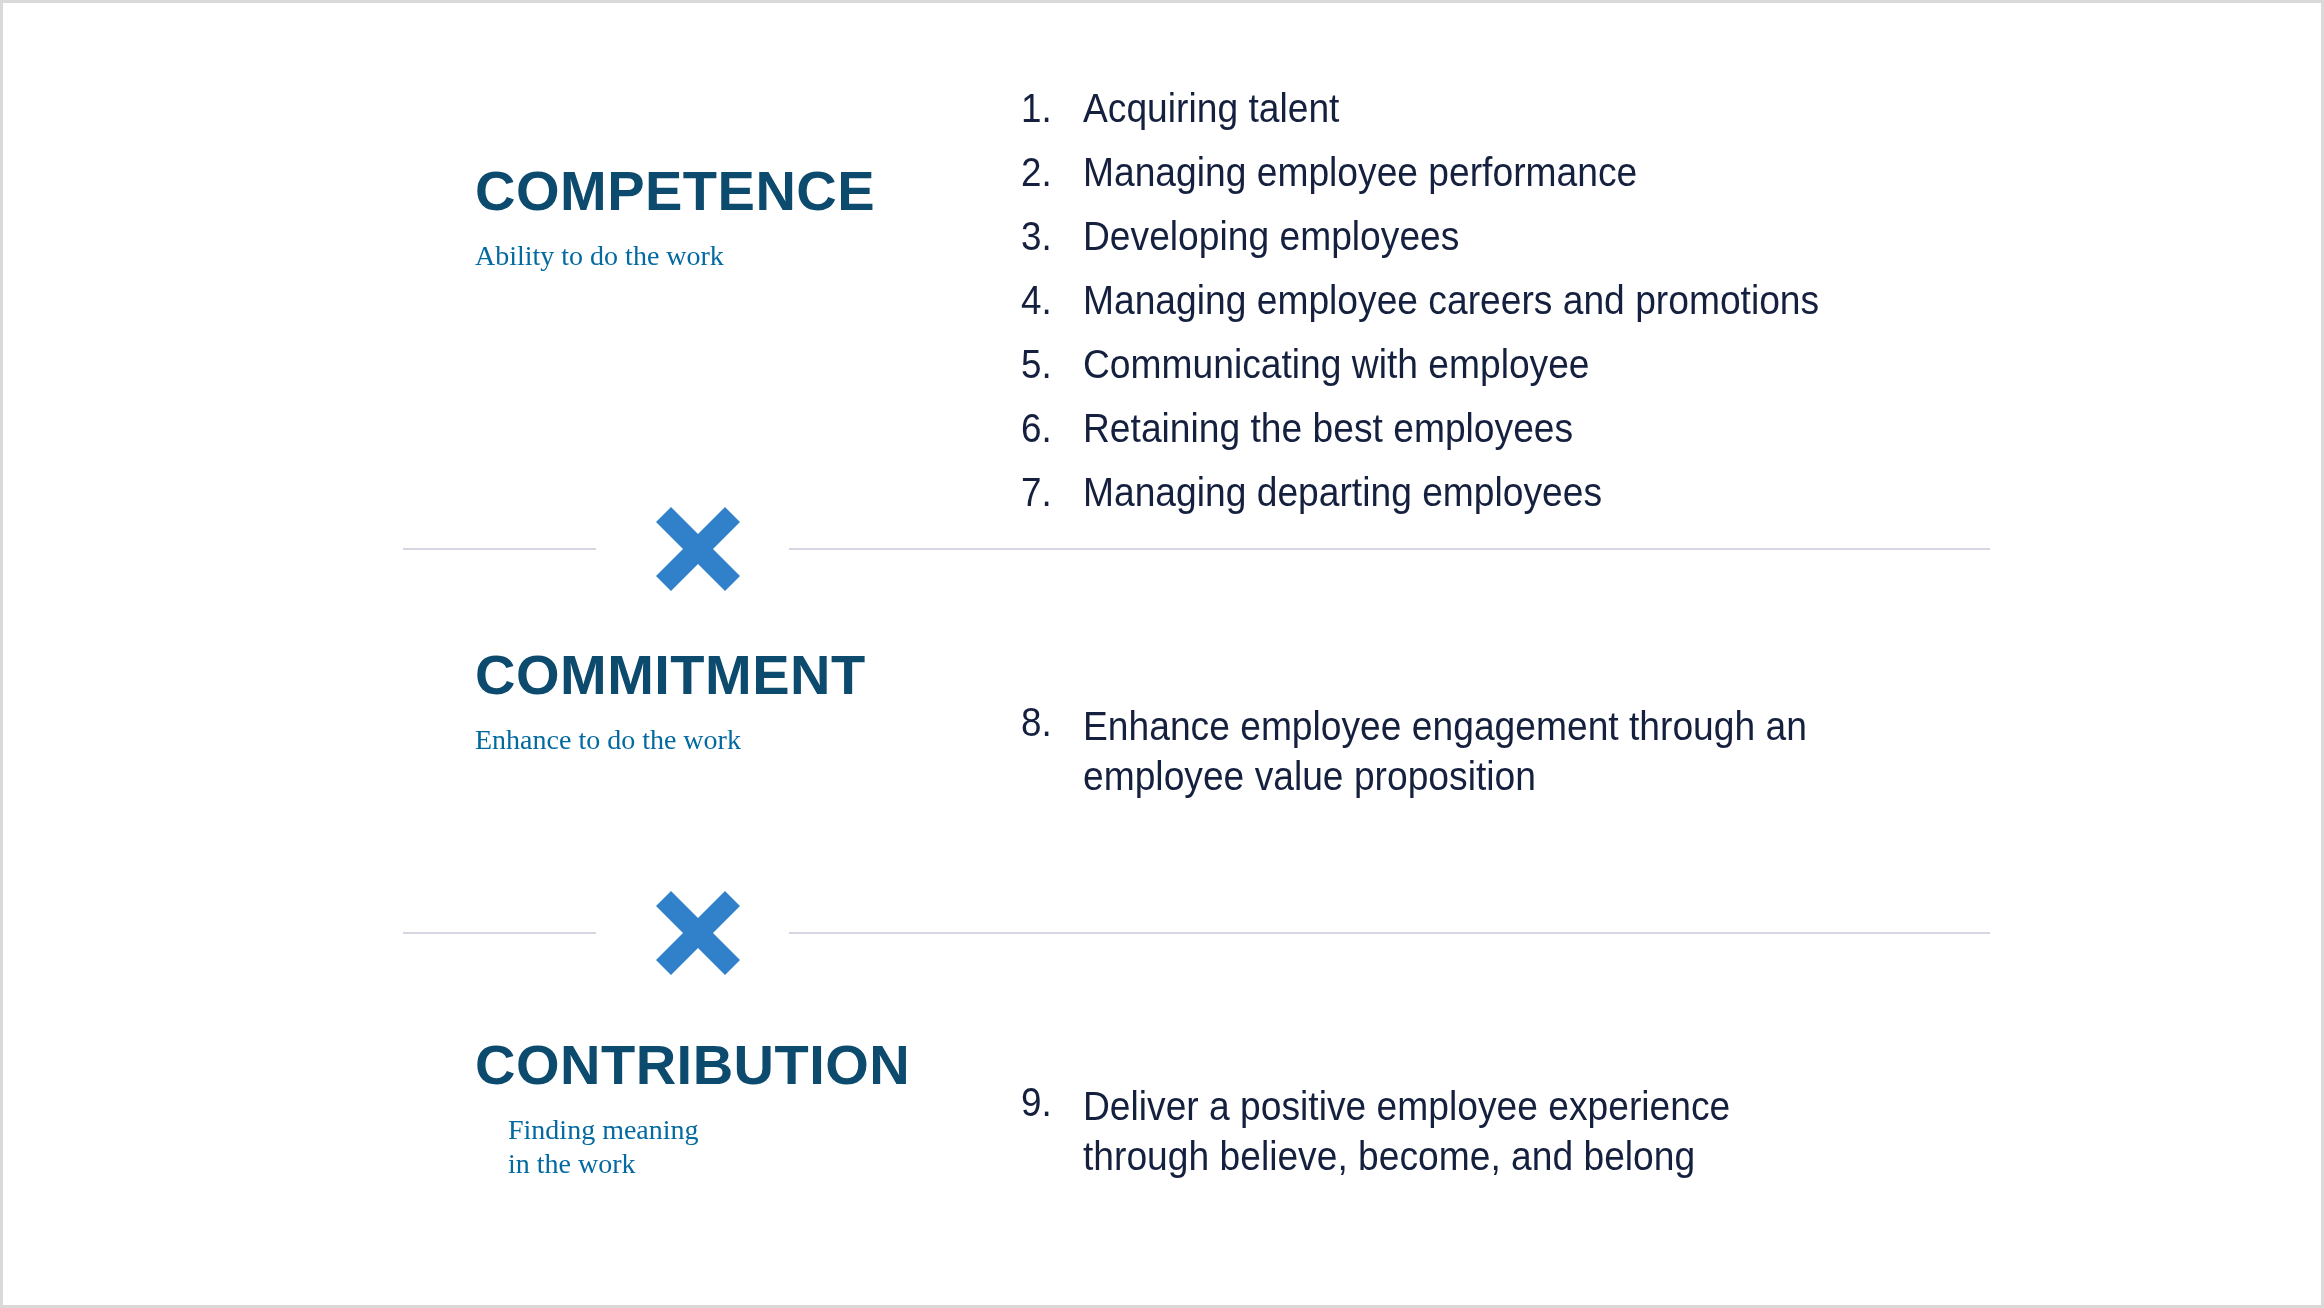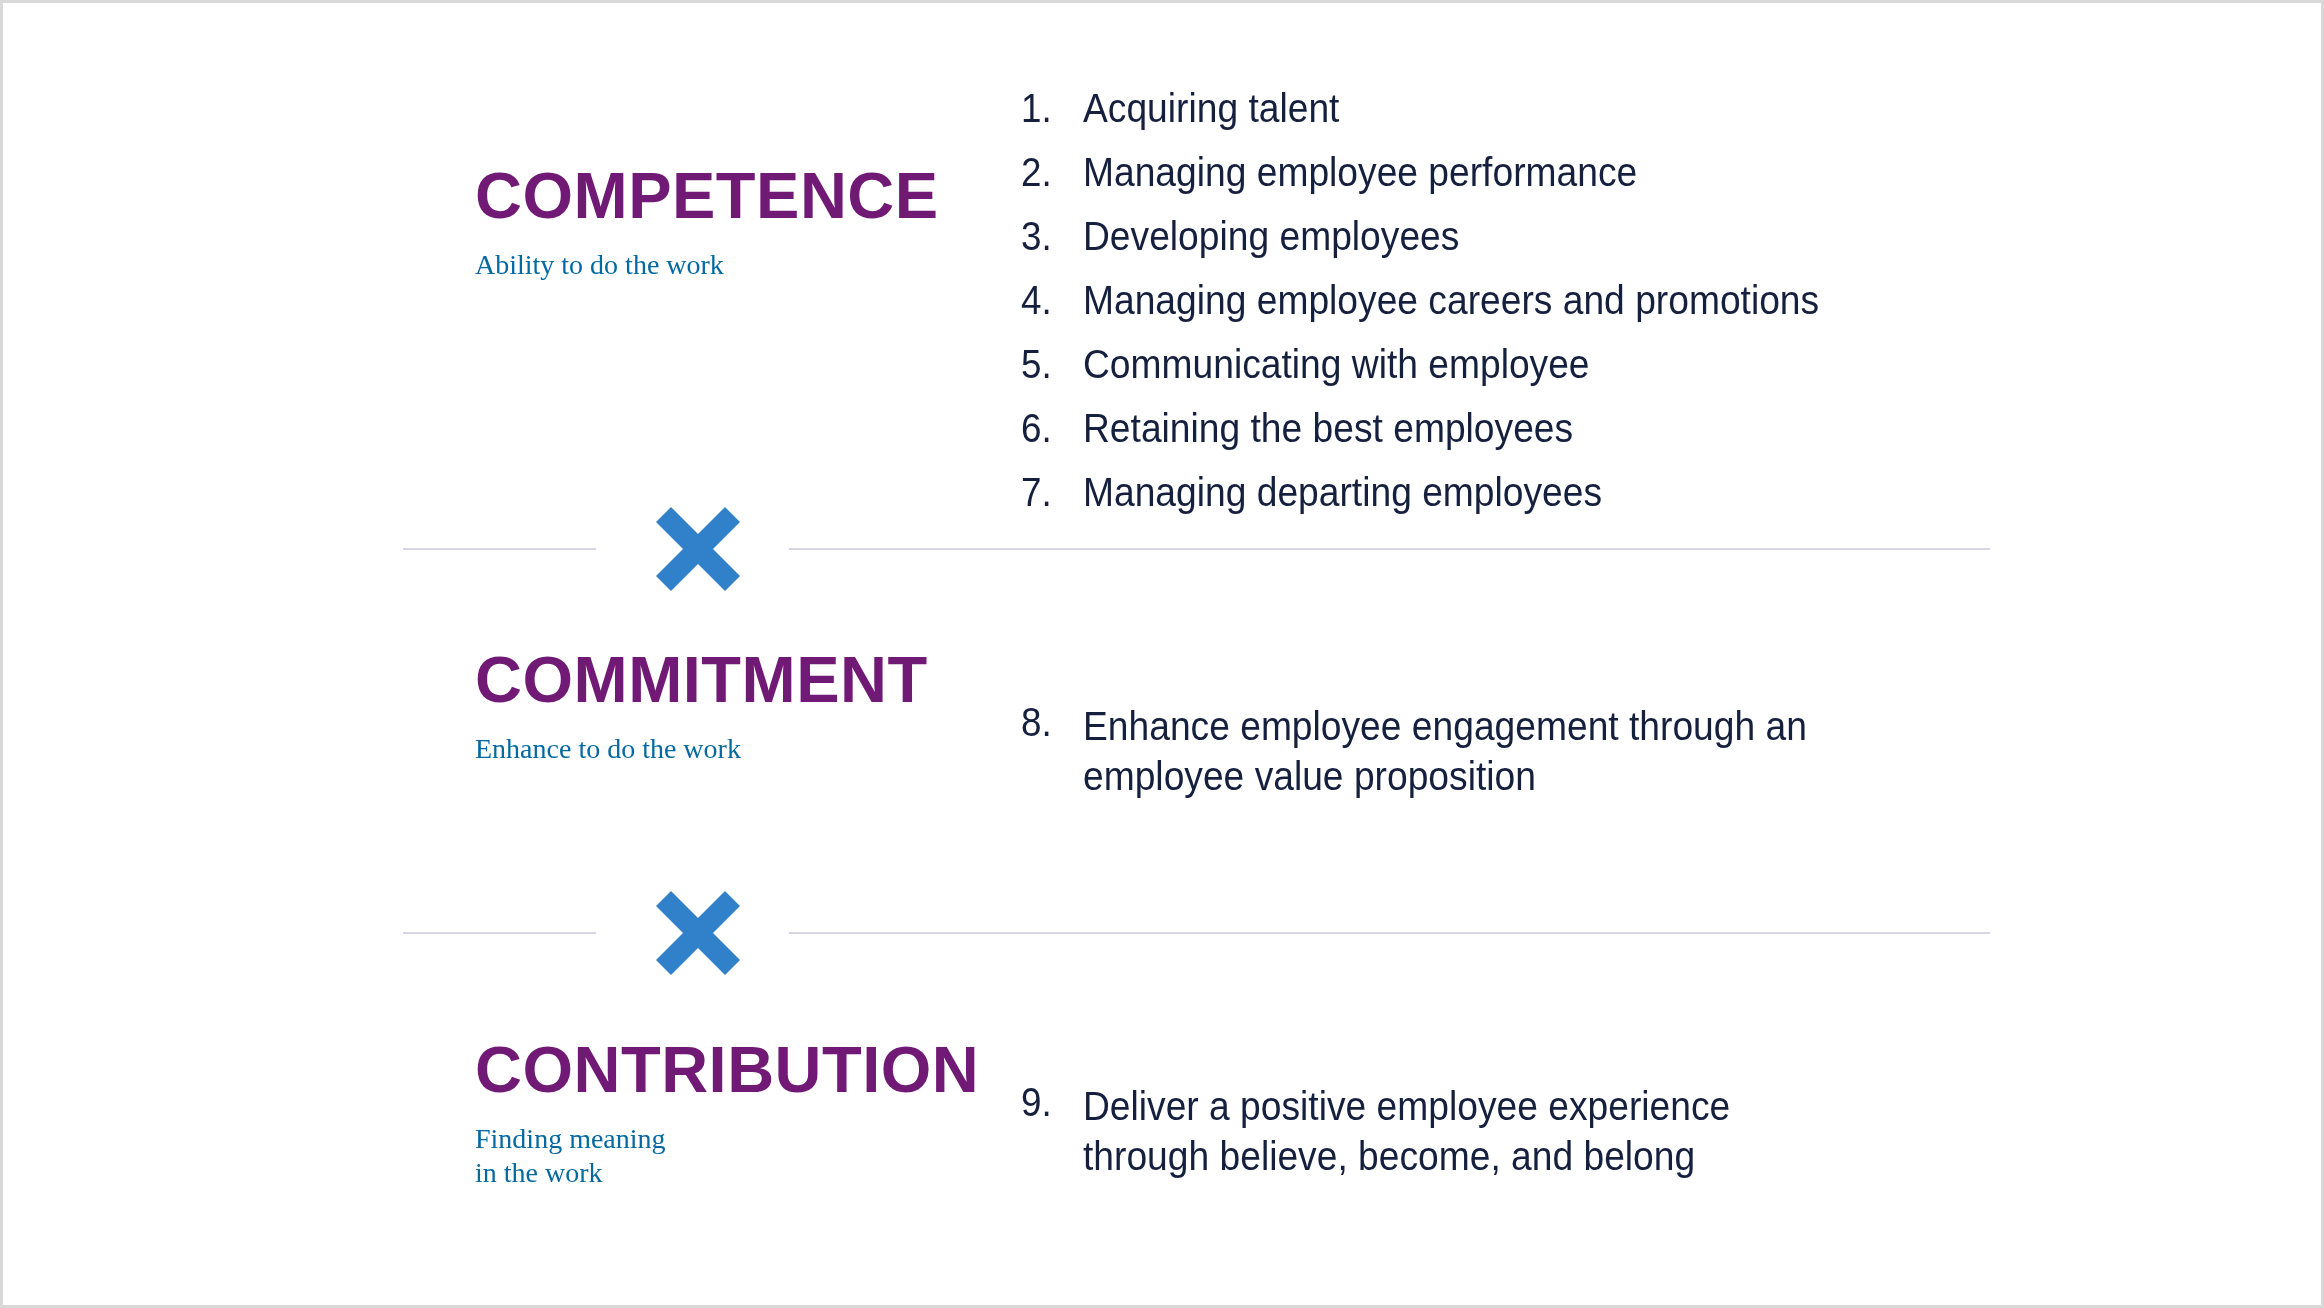--- a/index.html
+++ b/index.html
@@ -22,23 +22,23 @@
     overflow: hidden;
   }
 
   
   .abs { position: absolute; }
 
   
   .pillar-title {
     font-family: "Liberation Sans", sans-serif;
     font-weight: bold;
-    font-size: 65px;
+    font-size: 56px;
     letter-spacing: 0.5px;
-    color: #701a75;
+    color: #0c4a6e;
     line-height: 1.0;
     white-space: nowrap;
   }
   .pillar-sub {
     font-family: "Liberation Serif", serif;
     font-weight: normal;
     font-size: 28px;
     color: #0369a1;
     line-height: 1.22;
     margin-top: 20px;
@@ -181,21 +181,21 @@
       <svg width="84" height="84" viewBox="0 0 84 84" xmlns="http://www.w3.org/2000/svg">
         <polygon fill="#3180ca" points="15,0 42,27 69,0 84,15 57,42 84,69 69,84 42,57 15,84 0,69 27,42 0,15"></polygon>
       </svg>
     </div>
   </div>
 
   <div class="abs" style="left:0; top:1000px; width:2324px; height:300px;">
 
     <div class="abs" style="left:472px; top:34px; width:480px;">
       <div class="pillar-title">CONTRIBUTION</div>
-      <div class="pillar-sub" style="white-space:pre-line;">Finding meaning
+      <div class="pillar-sub" style="white-space:pre-line;margin-left:33px;">Finding meaning
 in the work</div>
     </div>
 
     <ul class="item-list" style="position:absolute; left:1018px; top:78px; width:880px;">
       <li class="item-row">
         <span class="item-num">9.</span>
         <span class="item-text" style="line-height:50px;">Deliver a positive employee experience
 through believe, become, and belong</span>
       </li>
     </ul>

